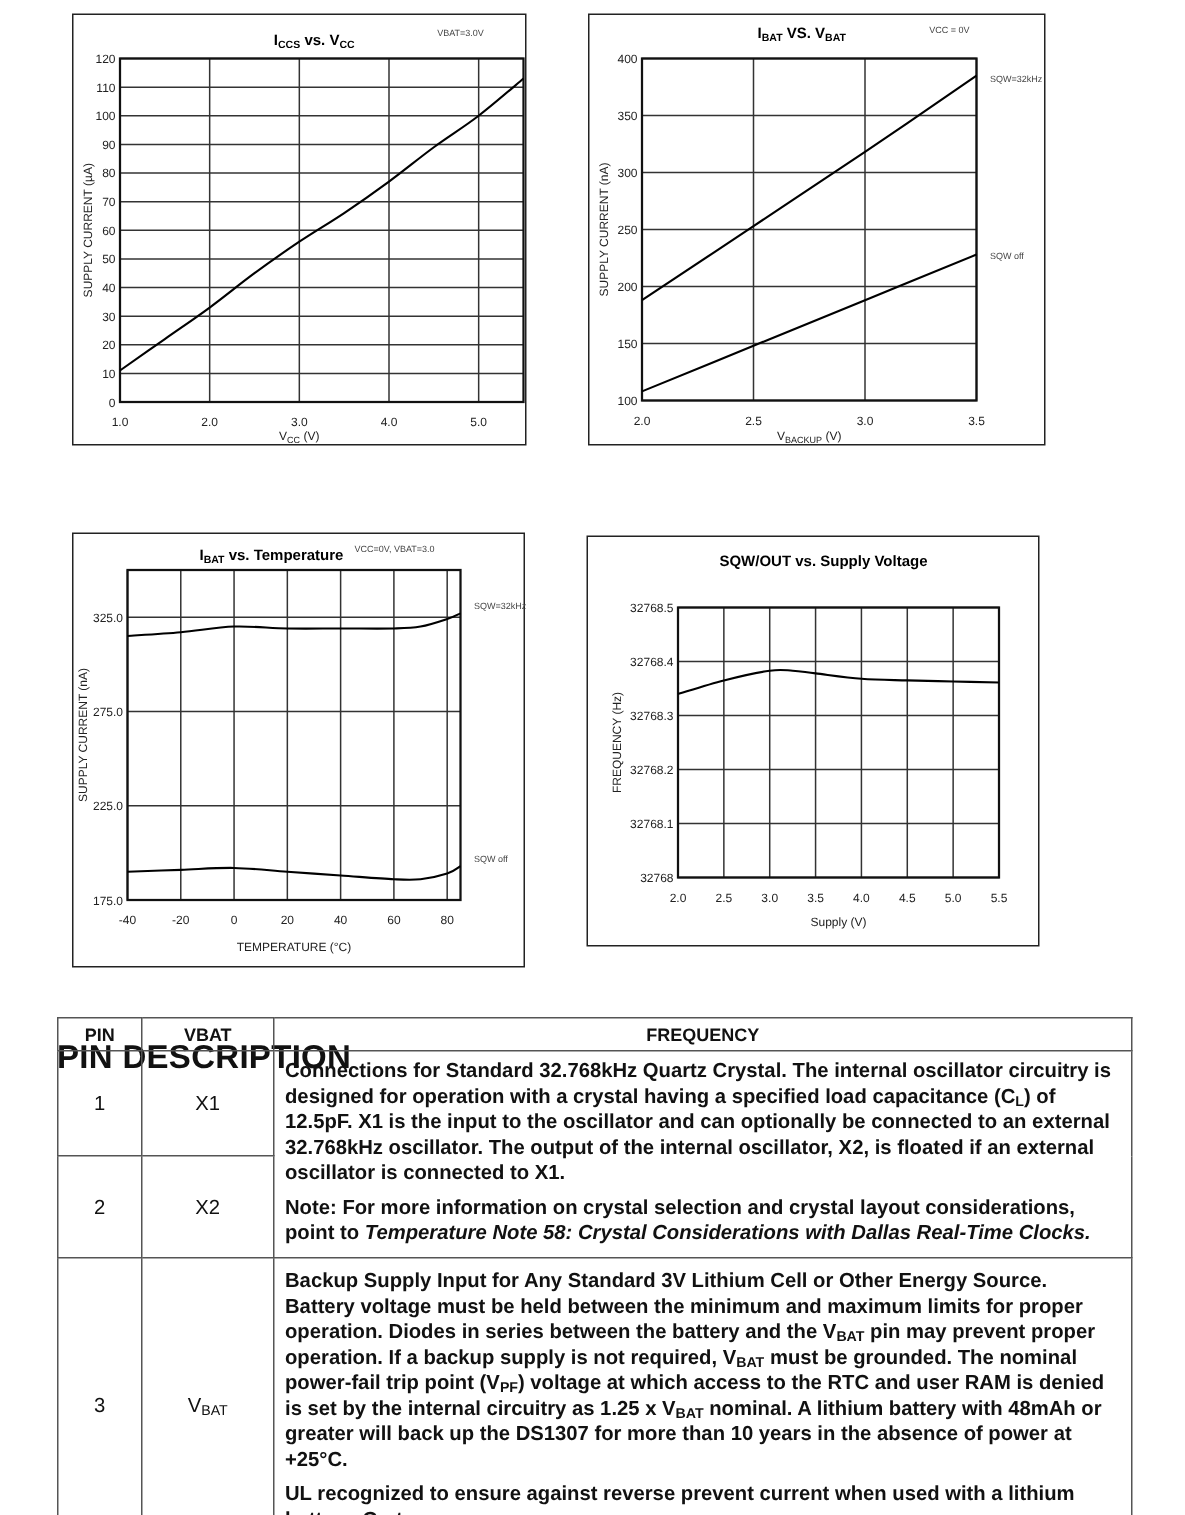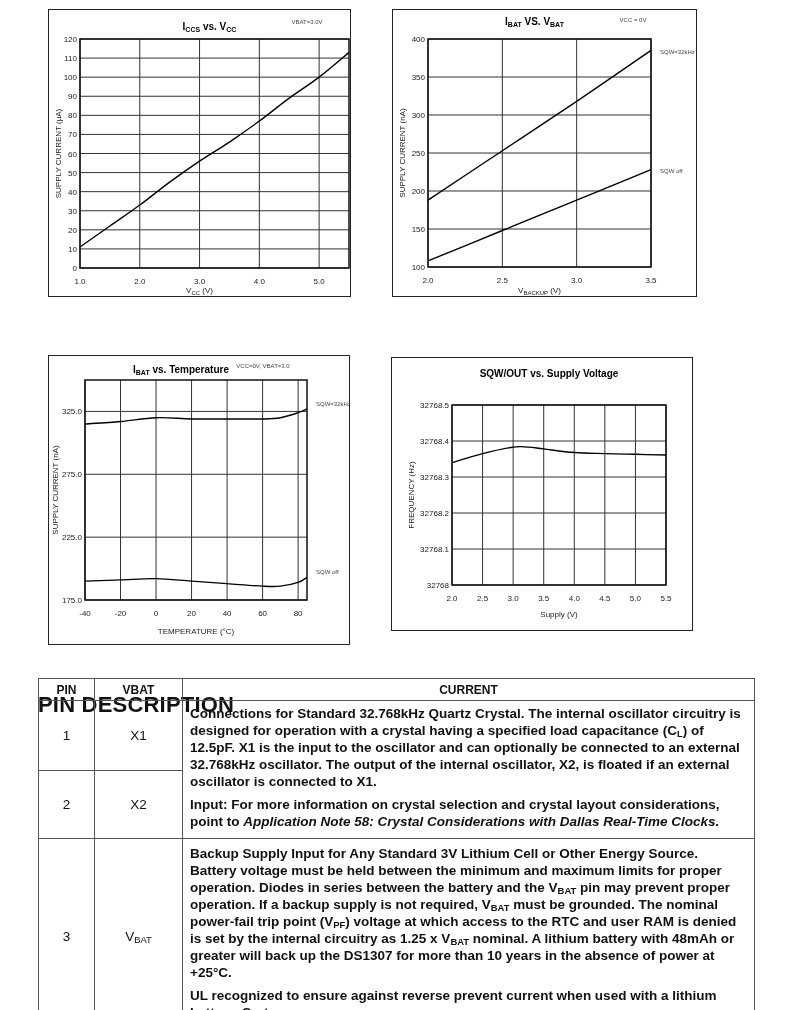--- a/index.html
+++ b/index.html
@@ -187,28 +187,28 @@
 <table class="pins">
   <colgroup>
       <col style="width:56px">
       <col style="width:88px">
       <col>
     </colgroup>
   <tbody>
       <tr>
     <th>PIN</th>
     <th>VBAT</th>
-    <th>CURRENT</th>
+    <th>FREQUENCY</th>
   </tr>
   <tr style="height:70px;">
     <td class="pin">1</td>
     <td class="name">X1</td>
     <td class="func" rowspan="2">
       <p><span>Connections for Standard 32.768kHz Quartz Crystal. The internal oscillator circuitry is designed for operation with a crystal having a specified load capacitance (C</span><sub>L</sub><span>) of 12.5pF. X1 is the input to the oscillator and can optionally be connected to an external 32.768kHz oscillator. The output of the internal oscillator, X2, is floated if an external oscillator is connected to X1.</span></p>
-      <p style="margin-bottom:2px;"><b>Input:</b><span> For more information on crystal selection and crystal layout considerations, point to </span><i>Application Note 58: Crystal Considerations with Dallas Real-Time Clocks.</i></p>
+      <p style="margin-bottom:2px;"><b>Note:</b><span> For more information on crystal selection and crystal layout considerations, point to </span><i>Temperature Note 58: Crystal Considerations with Dallas Real-Time Clocks.</i></p>
     </td>
   </tr>
   <tr style="height:68px;">
     <td class="pin">2</td>
     <td class="name">X2</td>
   </tr>
   <tr>
     <td class="pin">3</td>
     <td class="name"><span>V</span><sub>BAT</sub></td>
     <td class="func" style="padding-top:6px;">

